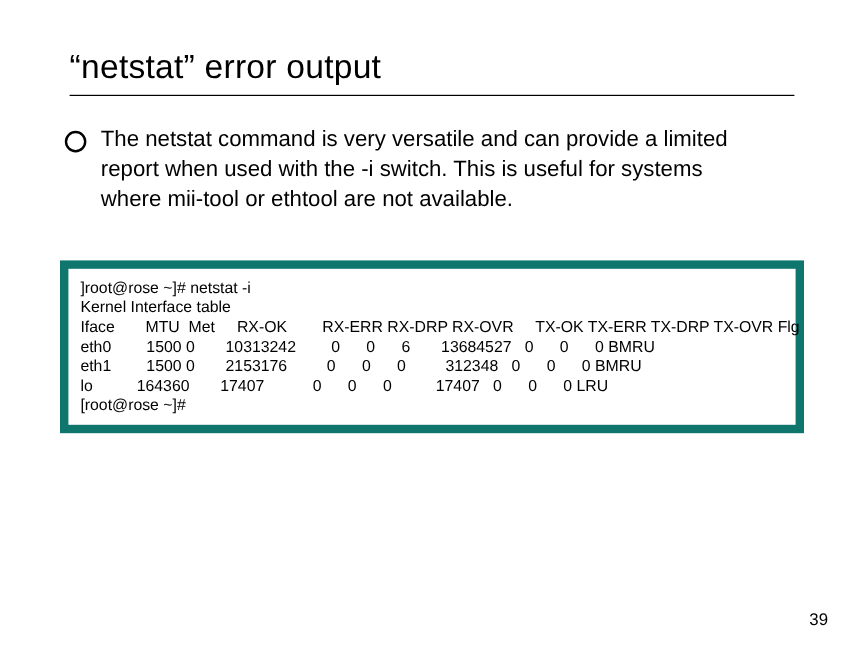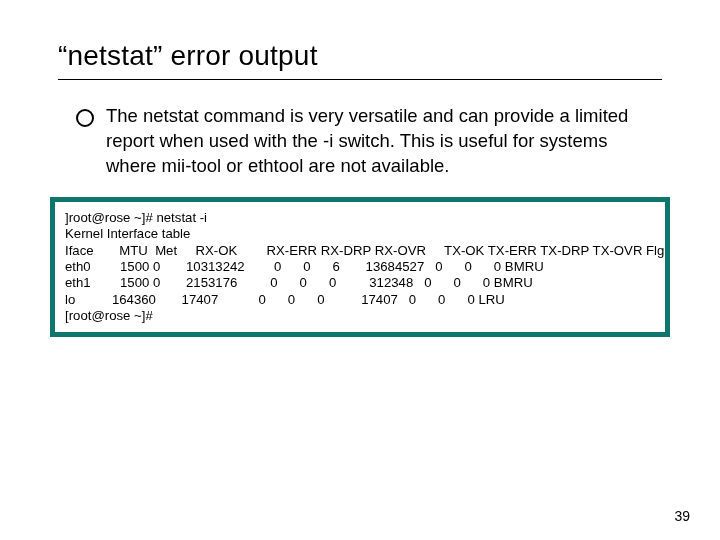--- a/index.html
+++ b/index.html
@@ -1,22 +1,22 @@
 <!DOCTYPE html>
 <html><head>
 <meta charset="utf-8">
 <style>
   html,body{margin:0;padding:0;width:720px;height:540px;background:#fff;font-family:Verdana,Geneva,sans-serif;color:#000}
   .title{font-size:28px;padding:40px 0 4px 58px;font-weight:400;letter-spacing:.2px}
   .underline{height:1px;background:#000;margin:3px 58px 0 58px}
-  .body{padding:24px 86px 14px 76px}
+  .body{padding:24px 86px 14px 54px}
   .bullet-row{display:flex}
   .bullet{flex:0 0 auto;width:14px;height:14px;border:2px solid #000;border-radius:50%;margin:5px 12px 0 0}
   .para{font-size:18.5px;line-height:1.35}
-  .codebox{margin:4px 50px 0 50px;border:5px solid #0f766e;padding:8px 10px}
+  .codebox{margin:24px 50px 0 50px;border:7px solid #0f766e;padding:8px 10px}
   .code{font-family:"Arial Narrow",Arial,sans-serif;font-stretch:condensed;font-size:13.2px;line-height:1.24;white-space:pre}
   .pagenum{position:absolute;right:30px;bottom:16px;font-size:14px;color:#000000}
   .slide{position:relative;width:720px;height:540px}
 </style>
 </head>
 <body>
 
 <div class="slide">
   <div class="title">“netstat” error output</div>
   <div class="underline"></div>

